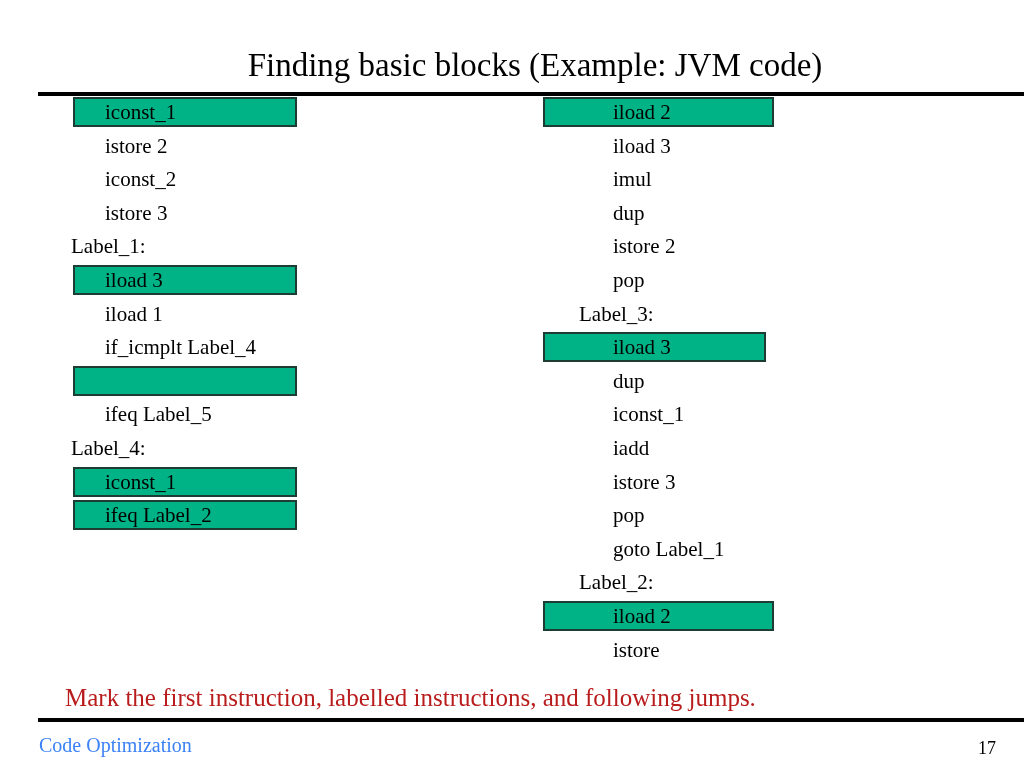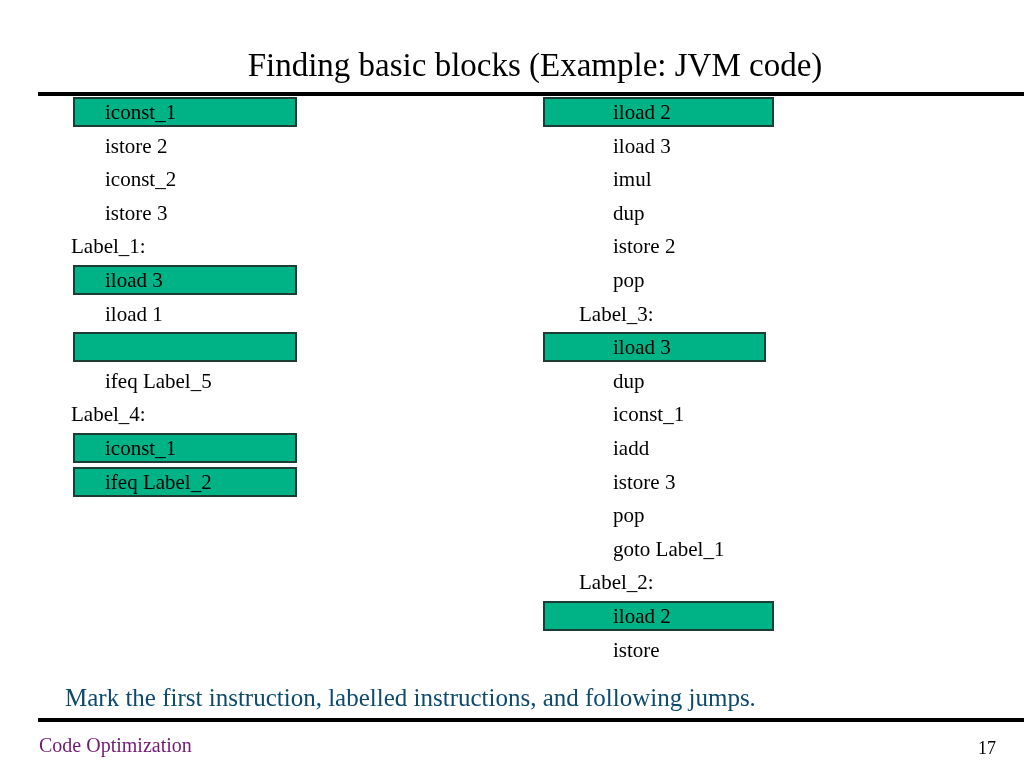--- a/index.html
+++ b/index.html
@@ -92,32 +92,32 @@
   .col-right .line-marked .box { left: -36px; width: 231px; }
   .col-right .line-marked.box-narrow .box { left: -36px; width: 223px; }
 
   
   .caption {
     position: absolute;
     left: 42px;
     top: 682px;
     font-size: 25px;
     line-height: 32px;
-    color: #0c4a6e;
+    color: #b91c1c;
     white-space: nowrap;
   }
 
   
   .footer-left {
     position: absolute;
     left: 16px;
     top: 732px;
     font-size: 20px;
     line-height: 26px;
-    color: #701a75;
+    color: #3b82f6;
     white-space: nowrap;
   }
   .footer-page {
     position: absolute;
     left: 955px;
     top: 736px;
     width: 40px;
     text-align: left;
     font-size: 18px;
     line-height: 24px;
@@ -134,20 +134,21 @@
   <div class="rule-top"></div>
 
   <div class="code-col col-left">
       <div class="code-line line-instr line-marked"><span class="box"></span><span class="txt">iconst_1</span></div>
       <div class="code-line line-instr"><span class="txt">istore 2</span></div>
       <div class="code-line line-instr"><span class="txt">iconst_2</span></div>
       <div class="code-line line-instr"><span class="txt">istore 3</span></div>
       <div class="code-line line-label"><span class="txt">Label_1:</span></div>
       <div class="code-line line-instr line-marked"><span class="box"></span><span class="txt">iload 3</span></div>
       <div class="code-line line-instr"><span class="txt">iload 1</span></div>
+      <div class="code-line line-instr"><span class="txt">if_icmplt Label_4</span></div>
       <div class="code-line line-instr line-marked"><span class="box"></span></div>
       <div class="code-line line-instr"><span class="txt">ifeq Label_5</span></div>
       <div class="code-line line-label"><span class="txt">Label_4:</span></div>
       <div class="code-line line-instr line-marked"><span class="box"></span><span class="txt">iconst_1</span></div>
       <div class="code-line line-instr line-marked"><span class="box"></span><span class="txt">ifeq Label_2</span></div>
     </div>
 
   <div class="code-col col-right">
       <div class="code-line line-instr line-marked"><span class="box"></span><span class="txt">iload 2</span></div>
       <div class="code-line line-instr"><span class="txt">iload 3</span></div>

